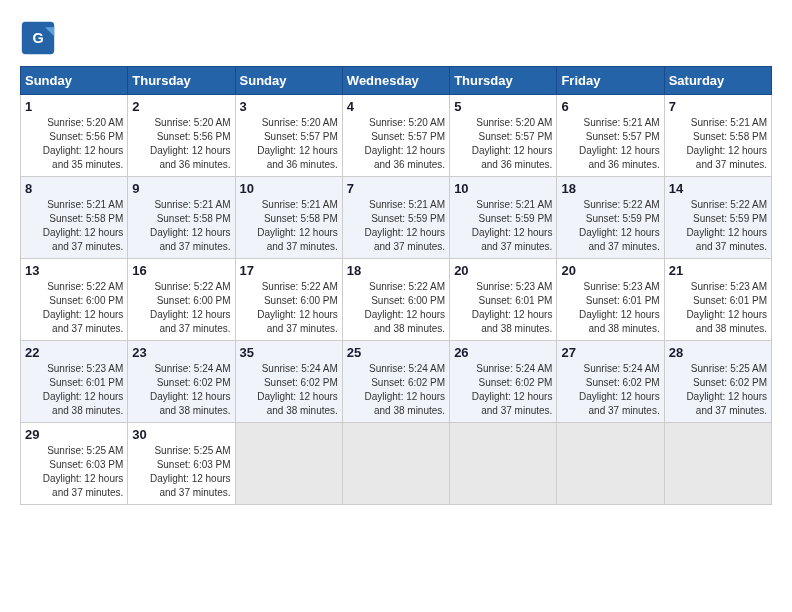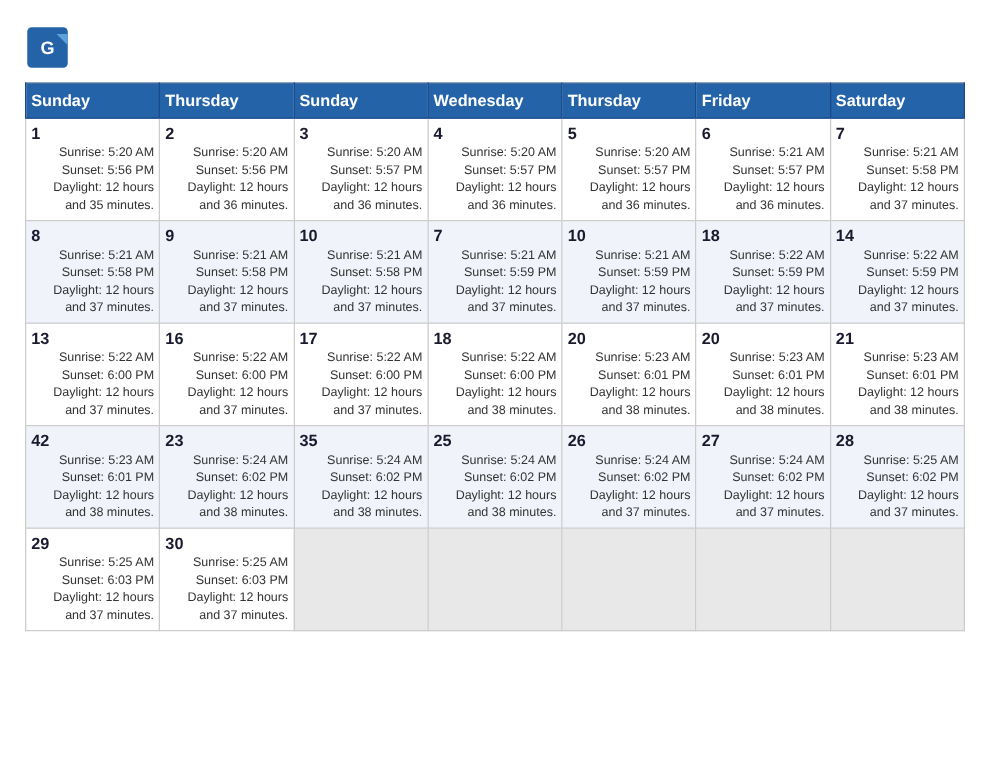--- a/index.html
+++ b/index.html
@@ -288,21 +288,21 @@
         <span class="day-number">21</span>
         <div class="day-info">
           <span>Sunrise: 5:23 AM</span><br>
           <span>Sunset: 6:01 PM</span><br>
           <span>Daylight: 12 hours and 38 minutes.</span>
         </div>
       </td>
       </tr>
       <tr class="week-row-even">
         <td>
-        <span class="day-number">42</span>
+        <span class="day-number">22</span>
         <div class="day-info">
           <span>Sunrise: 5:23 AM</span><br>
           <span>Sunset: 6:01 PM</span><br>
           <span>Daylight: 12 hours and 38 minutes.</span>
         </div>
       </td>
         <td>
         <span class="day-number">23</span>
         <div class="day-info">
           <span>Sunrise: 5:24 AM</span><br>

